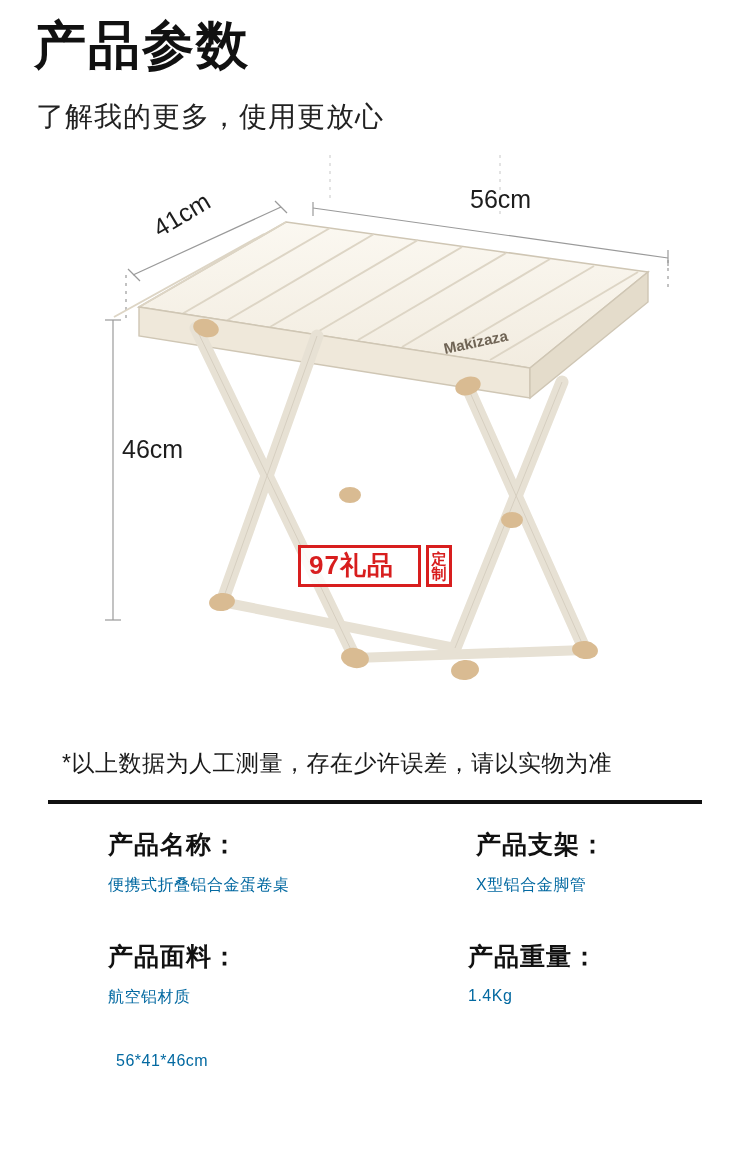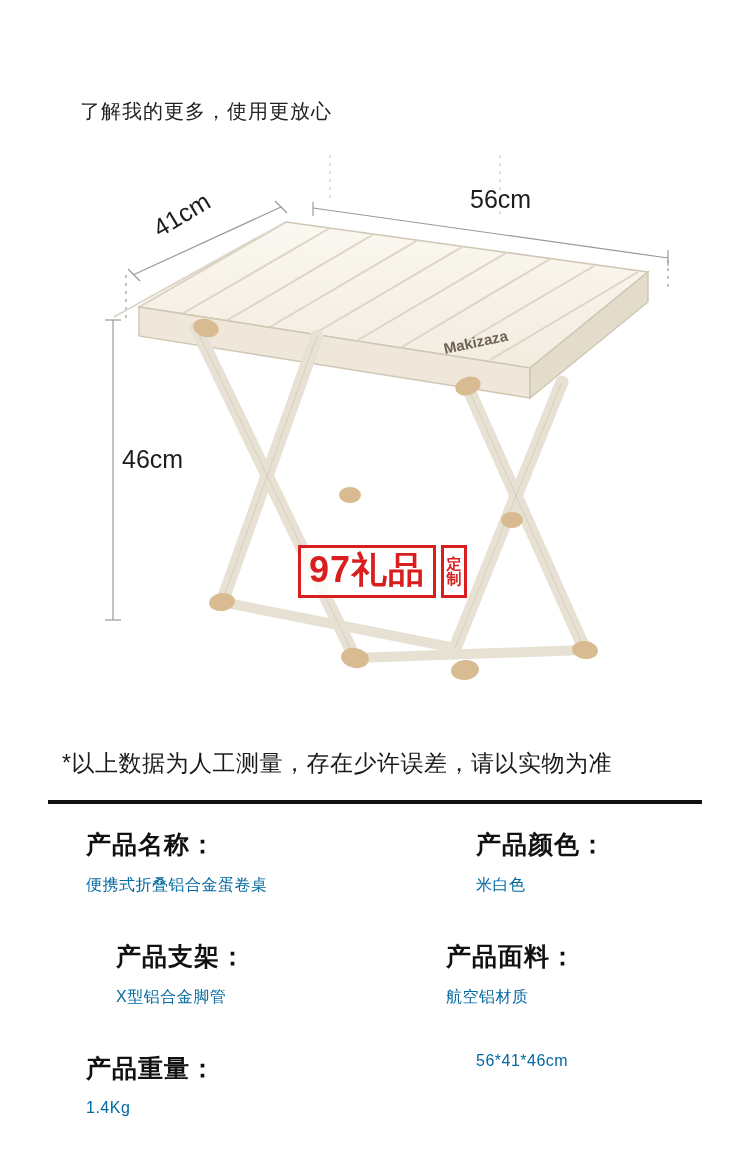--- a/index.html
+++ b/index.html
@@ -26,24 +26,23 @@
     font-size: 52px;
     font-weight: bold;
     letter-spacing: 2px;
     color: #111111;
     line-height: 1.15;
   }
   .subtitle {
     position: absolute;
     left: 36px;
     top: 98px;
-    font-size: 20px;
+    font-size: 28px;
     color: #222222;
     letter-spacing: 1px;
-    margin-left: 44px;
   }
 
   
   .illus {
     position: absolute;
     left: 0;
     top: 150px;
     width: 750px;
     height: 560px;
   }
@@ -51,37 +50,37 @@
 
   .dim-label {
     position: absolute;
     font-size: 25px;
     color: #1d1d1d;
     font-family: "Liberation Sans", "DejaVu Sans", sans-serif;
     white-space: nowrap;
   }
   .dim-56 { left: 470px; top: 35px; text-align: center; }
   .dim-41 { left: 148px; top: 68px; transform: rotate(-31deg); transform-origin: left top; }
-  .dim-46 { left: 122px; top: 295px; }
+  .dim-46 { left: 122px; top: 285px; }
 
   
   .wm {
     position: absolute;
     left: 298px;
     top: 545px;
     display: flex;
     align-items: stretch;
     z-index: 5;
   }
   .wm-main {
     border: 3px solid #d81e1e;
     color: #d81e1e;
-    font-size: 36px;
-    font-weight: bold;
-    padding: 3px 8px 5px 8px;
+    font-size: 26px;
+    font-weight: bold;
+    padding: 3px 24px 5px 8px;
     letter-spacing: 1px;
     background: rgba(255,255,255,0.82);
     line-height: 1.08;
   }
   .wm-side {
     margin-left: 5px;
     border: 3px solid #d81e1e;
     color: #d81e1e;
     font-size: 15px;
     font-weight: bold;
@@ -120,40 +119,41 @@
   
   .specs {
     position: absolute;
     left: 0;
     top: 828px;
     width: 750px;
     display: grid;
     grid-template-columns: 360px 390px;
     row-gap: 44px;
   }
-  .spec-cell { padding-left: 86px; }
+  .spec-cell { padding-left: 108px; }
   .spec-key {
     font-size: 25px;
     font-weight: bold;
     color: #111111;
     letter-spacing: 1px;
     margin-bottom: 14px;
   }
   .spec-val {
     font-size: 16px;
     color: #0369a1;
     letter-spacing: 0.5px;
   }
   .col-right-offset { padding-left: 116px; }
 </style>
 </head>
 <body>
 
 <div class="page">
 
+  <div class="title">产品参数</div>
   <div class="subtitle">了解我的更多，使用更放心</div>
 
   <div class="illus">
     <svg width="750" height="560" viewBox="0 0 750 560">
       <defs>
         <linearGradient id="topgrad" x1="0" y1="0" x2="0" y2="1">
           <stop offset="0%" stop-color="#fbf8f1"></stop>
           <stop offset="100%" stop-color="#f2ece0"></stop>
         </linearGradient>
       </defs>
@@ -247,24 +247,20 @@
 
   <div class="note">*以上数据为人工测量，存在少许误差，请以实物为准</div>
 
   <div class="divider"></div>
 
   <div class="specs">
     <div class="spec-cell">
       <div class="spec-key">产品名称：</div>
       <div class="spec-val">便携式折叠铝合金蛋卷桌</div>
     </div>
-    <div class="spec-cell col-right-offset">
-      <div class="spec-key">产品颜色：</div>
-      <div class="spec-val">米白色</div>
-    </div>
 
     <div class="spec-cell col-right-offset">
       <div class="spec-key">产品支架：</div>
       <div class="spec-val">X型铝合金脚管</div>
     </div>
     <div class="spec-cell">
       <div class="spec-key">产品面料：</div>
       <div class="spec-val">航空铝材质</div>
     </div>
 

